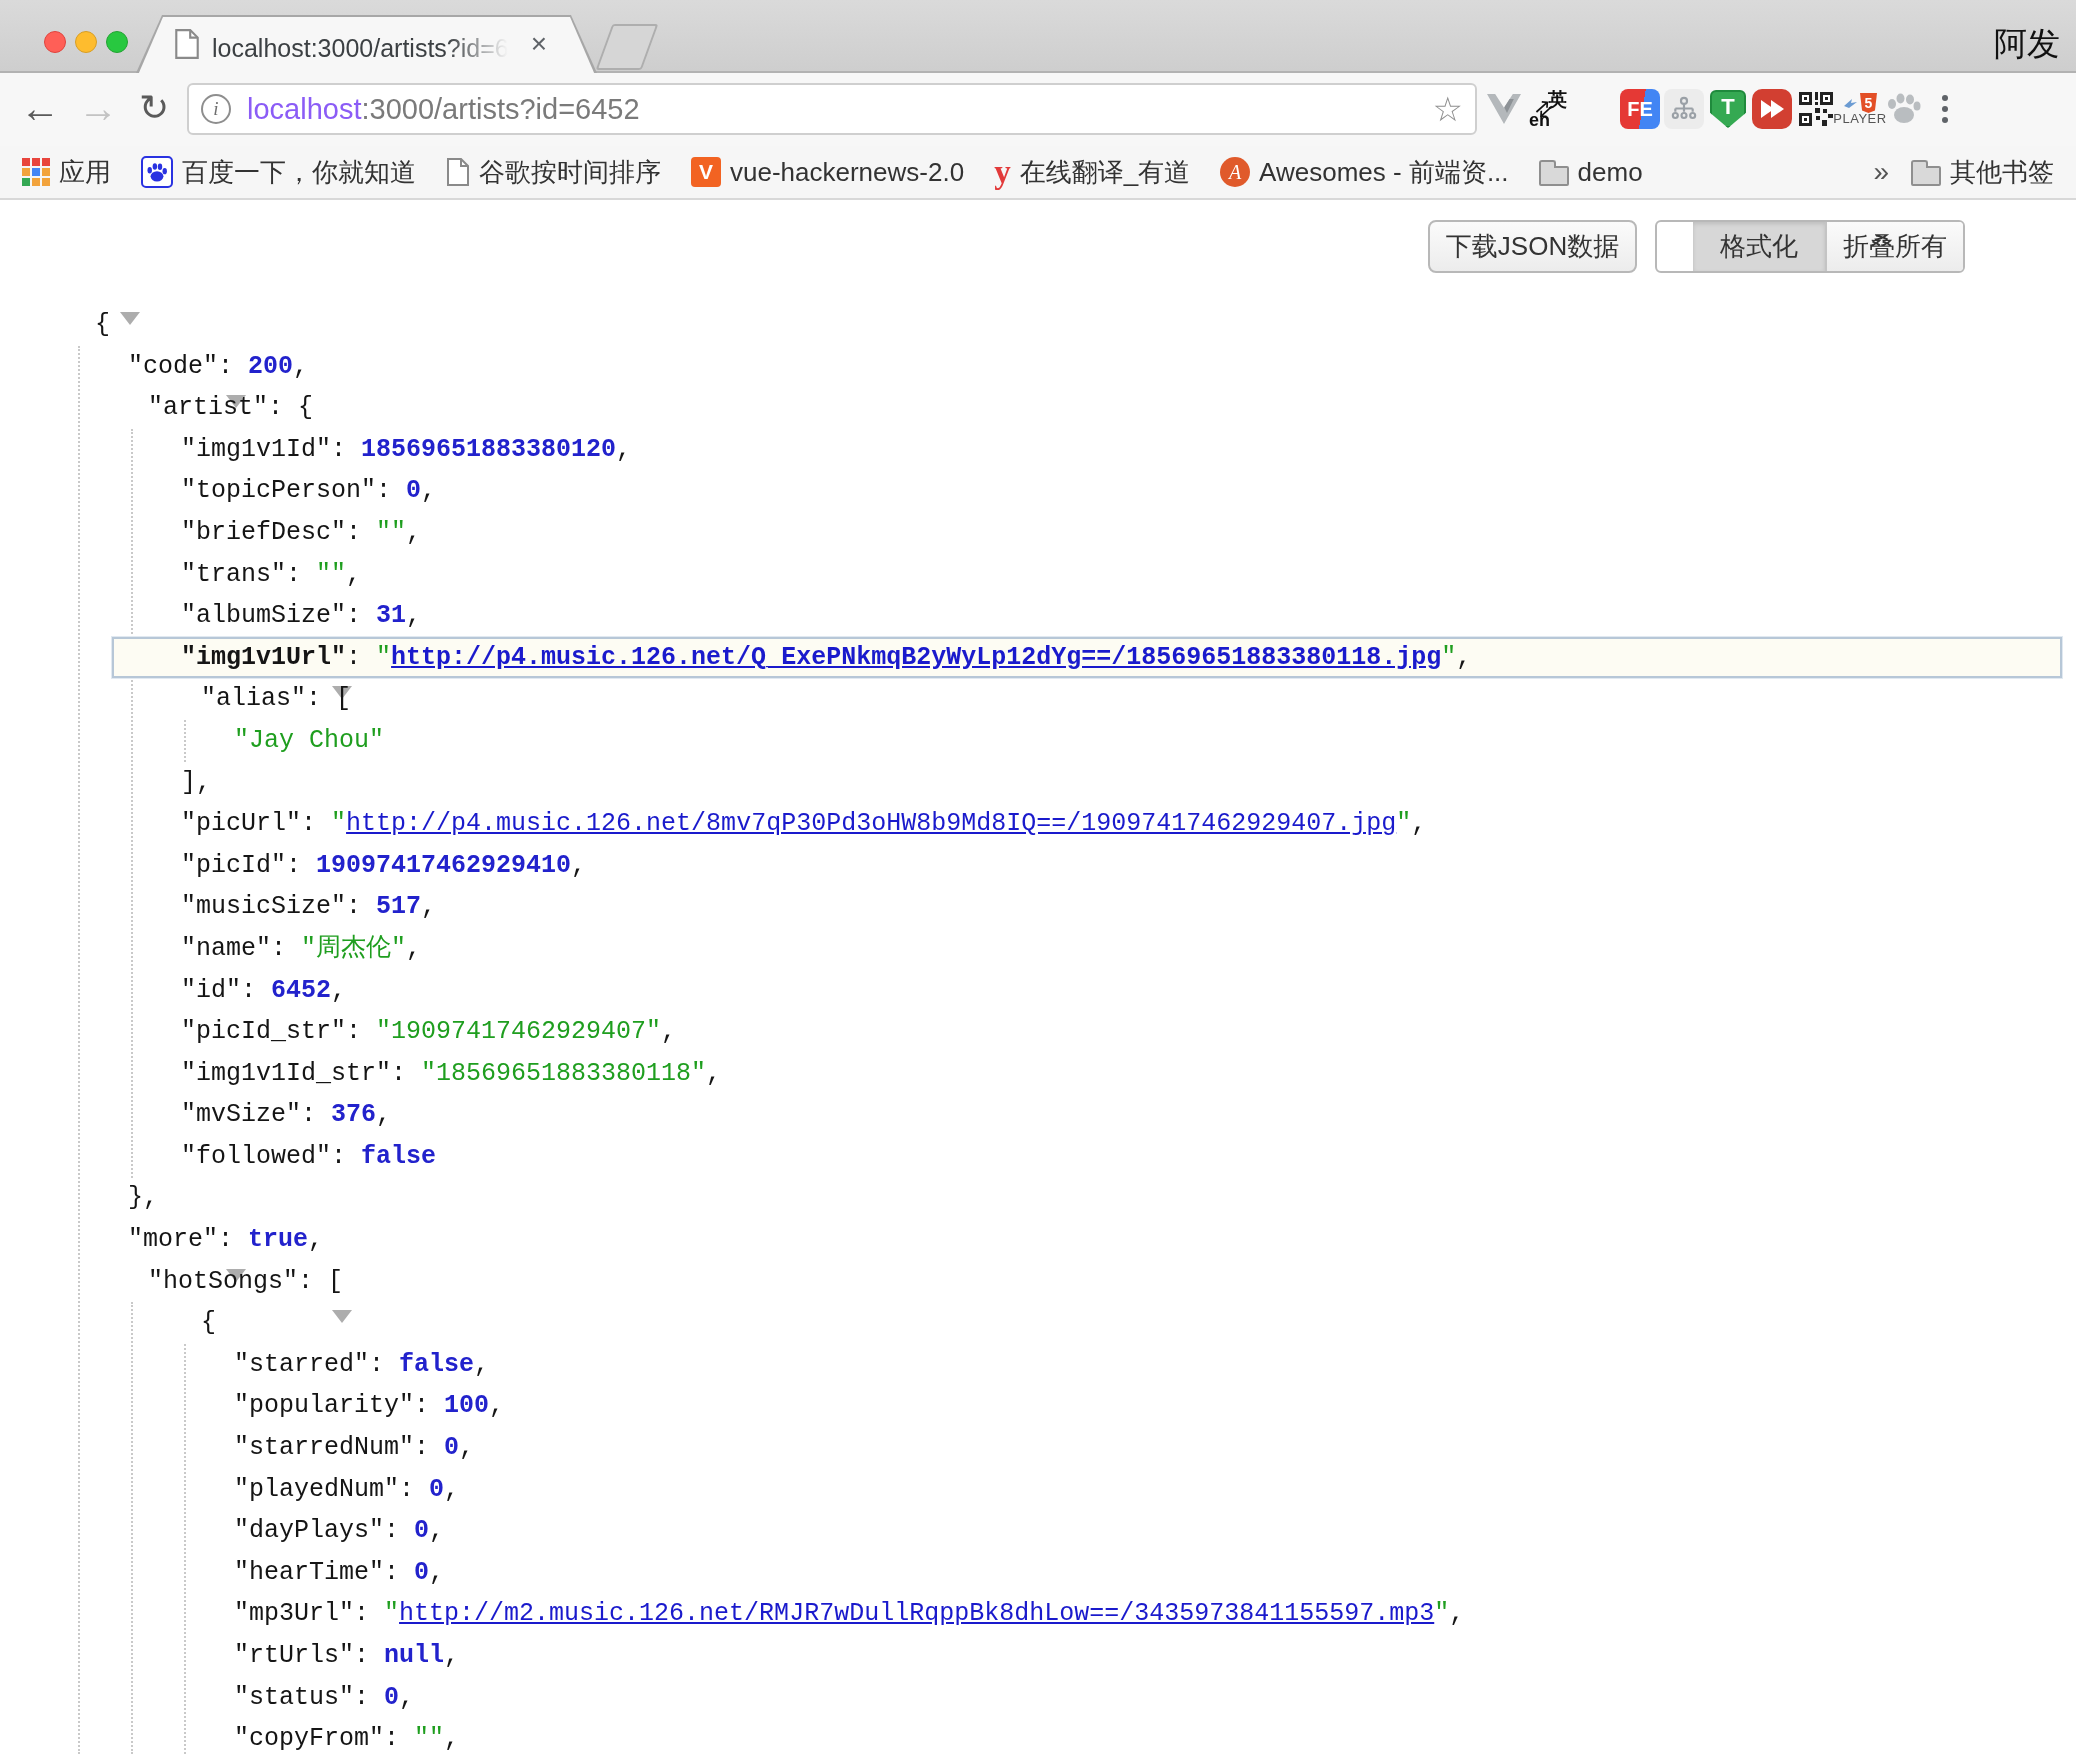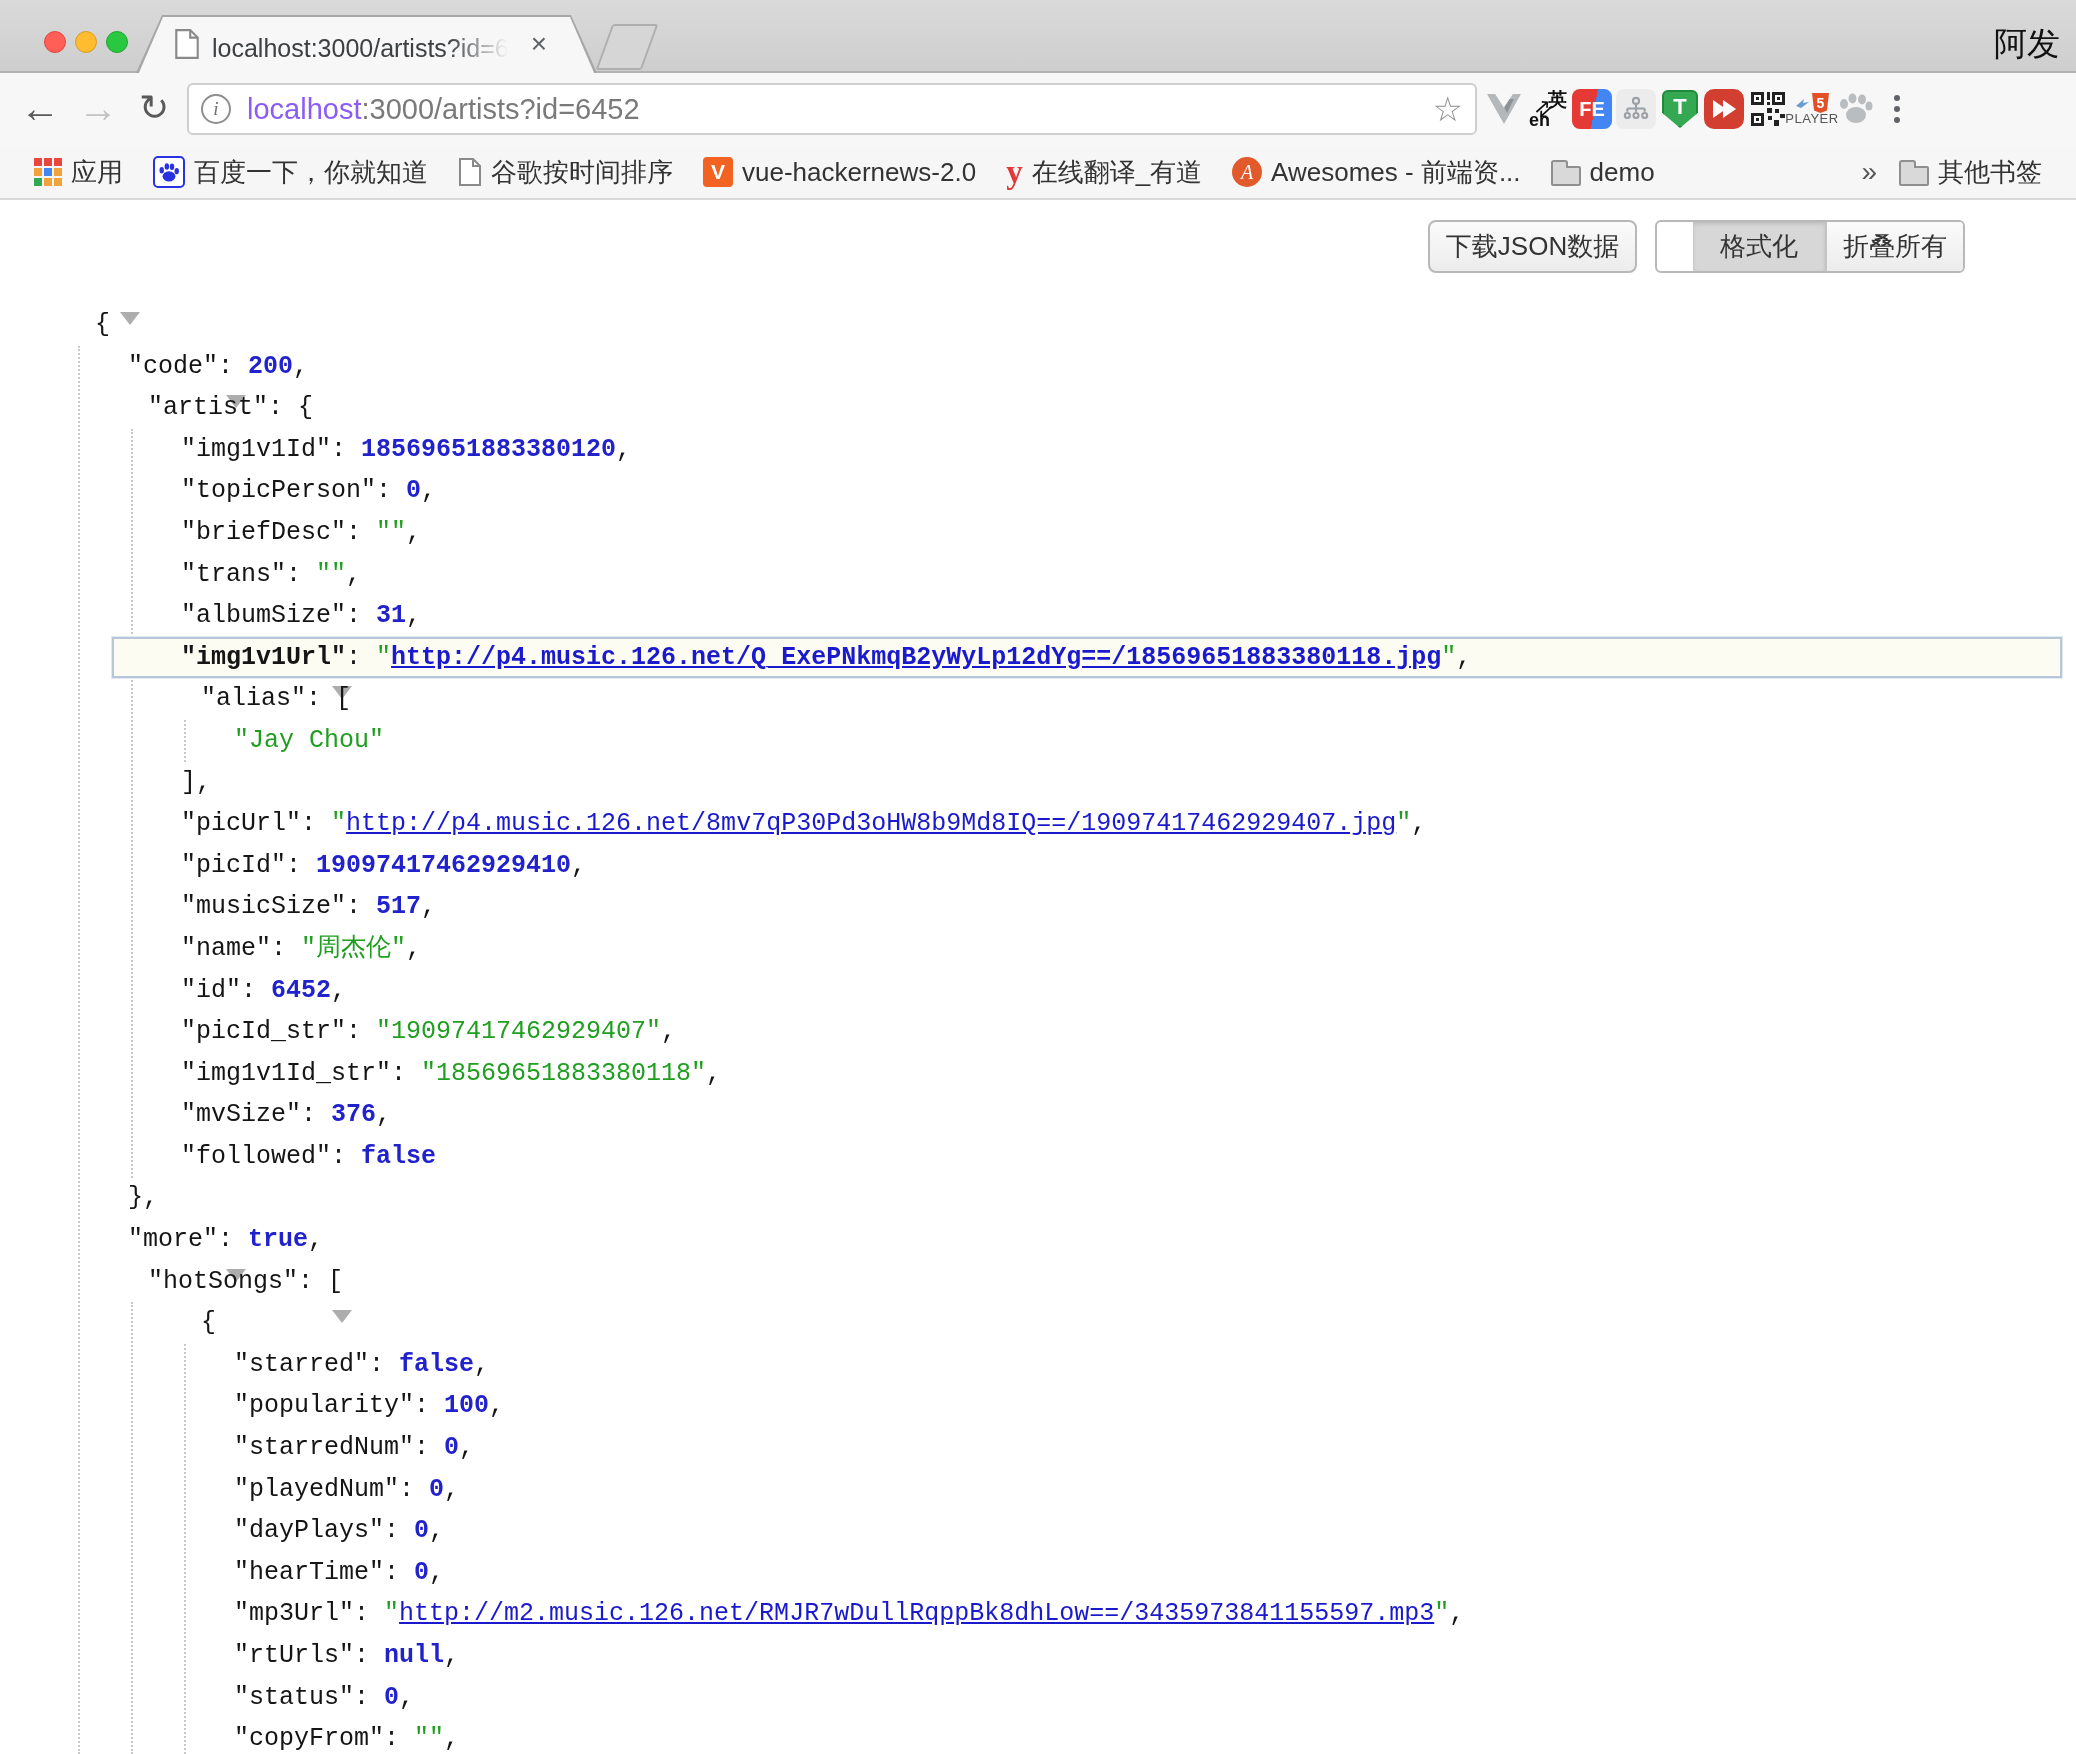--- a/index.html
+++ b/index.html
@@ -53,42 +53,42 @@
   .extensions { position:absolute; left:1484px; top:16px; display:flex; gap:4px; align-items:center; }
   .ext { width:40px; height:40px; position:relative; display:flex; align-items:center; justify-content:center; }
   .vue-shape { width:34px; height:30px; background:#b4b8bb;
     clip-path:polygon(0 0,24% 0,50% 46%,76% 0,100% 0,50% 100%); position:relative; }
   .vue-inner { position:absolute; top:5px; left:3px; width:34px; height:14px; background:#8d9296;
     clip-path:polygon(30% 0,50% 100%,70% 0); }
   .tr-top { position:absolute; top:-2px; right:1px; font-size:19px; font-weight:bold; color:#111; }
   .tr-bottom { position:absolute; bottom:-2px; left:1px; font-size:18px; font-weight:bold; color:#111; }
   .tr-arrow { position:absolute; top:8px; left:7px; font-size:21px; color:#111; transform:rotate(-42deg); }
   .ext.fe { background:linear-gradient(100deg,#e53935 55%,#4285f4 55%); border-radius:8px;
-    color:#fff; font-weight:bold; font-size:20px; letter-spacing:0; }
+    color:#fff; font-weight:bold; font-size:20px; letter-spacing:0;margin-left:48px; }
   .ext.sitemap { background:#ececec; border-radius:8px; }
   .tm-shield { width:36px; height:38px; background:#35a952; border:2px solid #1f8a3c;
     clip-path:polygon(0 0,100% 0,100% 60%,50% 100%,0 60%); border-radius:6px;
     display:flex; align-items:flex-start; justify-content:center;
     color:#fff; font-weight:bold; font-size:22px; line-height:30px; }
   .ext.ff { background:#d23f31; border-radius:10px; }
   .ff-tri { width:0; height:0; border-top:9px solid transparent; border-bottom:9px solid transparent;
     border-left:13px solid #fff; }
   .ff-tri + .ff-tri { margin-left:-3px; }
   .p-top { display:flex; align-items:center; gap:2px; }
   .p5 { width:17px; height:20px; background:#e34f26; color:#fff; font-size:14px; font-weight:bold;
     display:flex; align-items:center; justify-content:center;
     clip-path:polygon(0 0,100% 0,88% 88%,50% 100%,12% 88%); }
   .ext.player { flex-direction:column; gap:0; }
   .p-label { font-size:13px; color:#555; letter-spacing:.5px; line-height:12px; }
   .ext.dots { flex-direction:column; gap:5px; width:34px; }
   .ext.dots i { width:6px; height:6px; border-radius:50%; background:#5f6368; }
 
   
   .bookmarks { position:absolute; top:146px; left:0; right:0; height:54px; background:#f6f6f6;
-    border-bottom:2px solid #d8d8d8; display:flex; align-items:center; padding:0 34px; gap:40px; }
+    border-bottom:2px solid #d8d8d8; display:flex; align-items:center; padding:0 22px; gap:40px; }
   .bm { display:flex; align-items:center; gap:9px; font-size:26px; color:#333; white-space:nowrap; }
   .bm-grid { display:grid; grid-template-columns:repeat(3,8px); grid-gap:2px; }
   .bm-grid span { width:8px; height:8px; display:block; }
   .bm-baidu { width:32px; height:32px; background:#fff; border:2px solid #2932e1; border-radius:5px;
     display:flex; align-items:center; justify-content:center; }
   .bm-vue { width:30px; height:30px; background:#f26322; border-radius:4px; color:#fff;
     font-weight:bold; font-size:21px; display:flex; align-items:center; justify-content:center; }
   .bm-yd { color:#e23a3a; font-weight:bold; font-size:33px; line-height:30px;
     font-family:"Liberation Serif", serif; }
   .bm-aw { width:30px; height:30px; border-radius:50%; background:#e05a2b; color:#fff;

